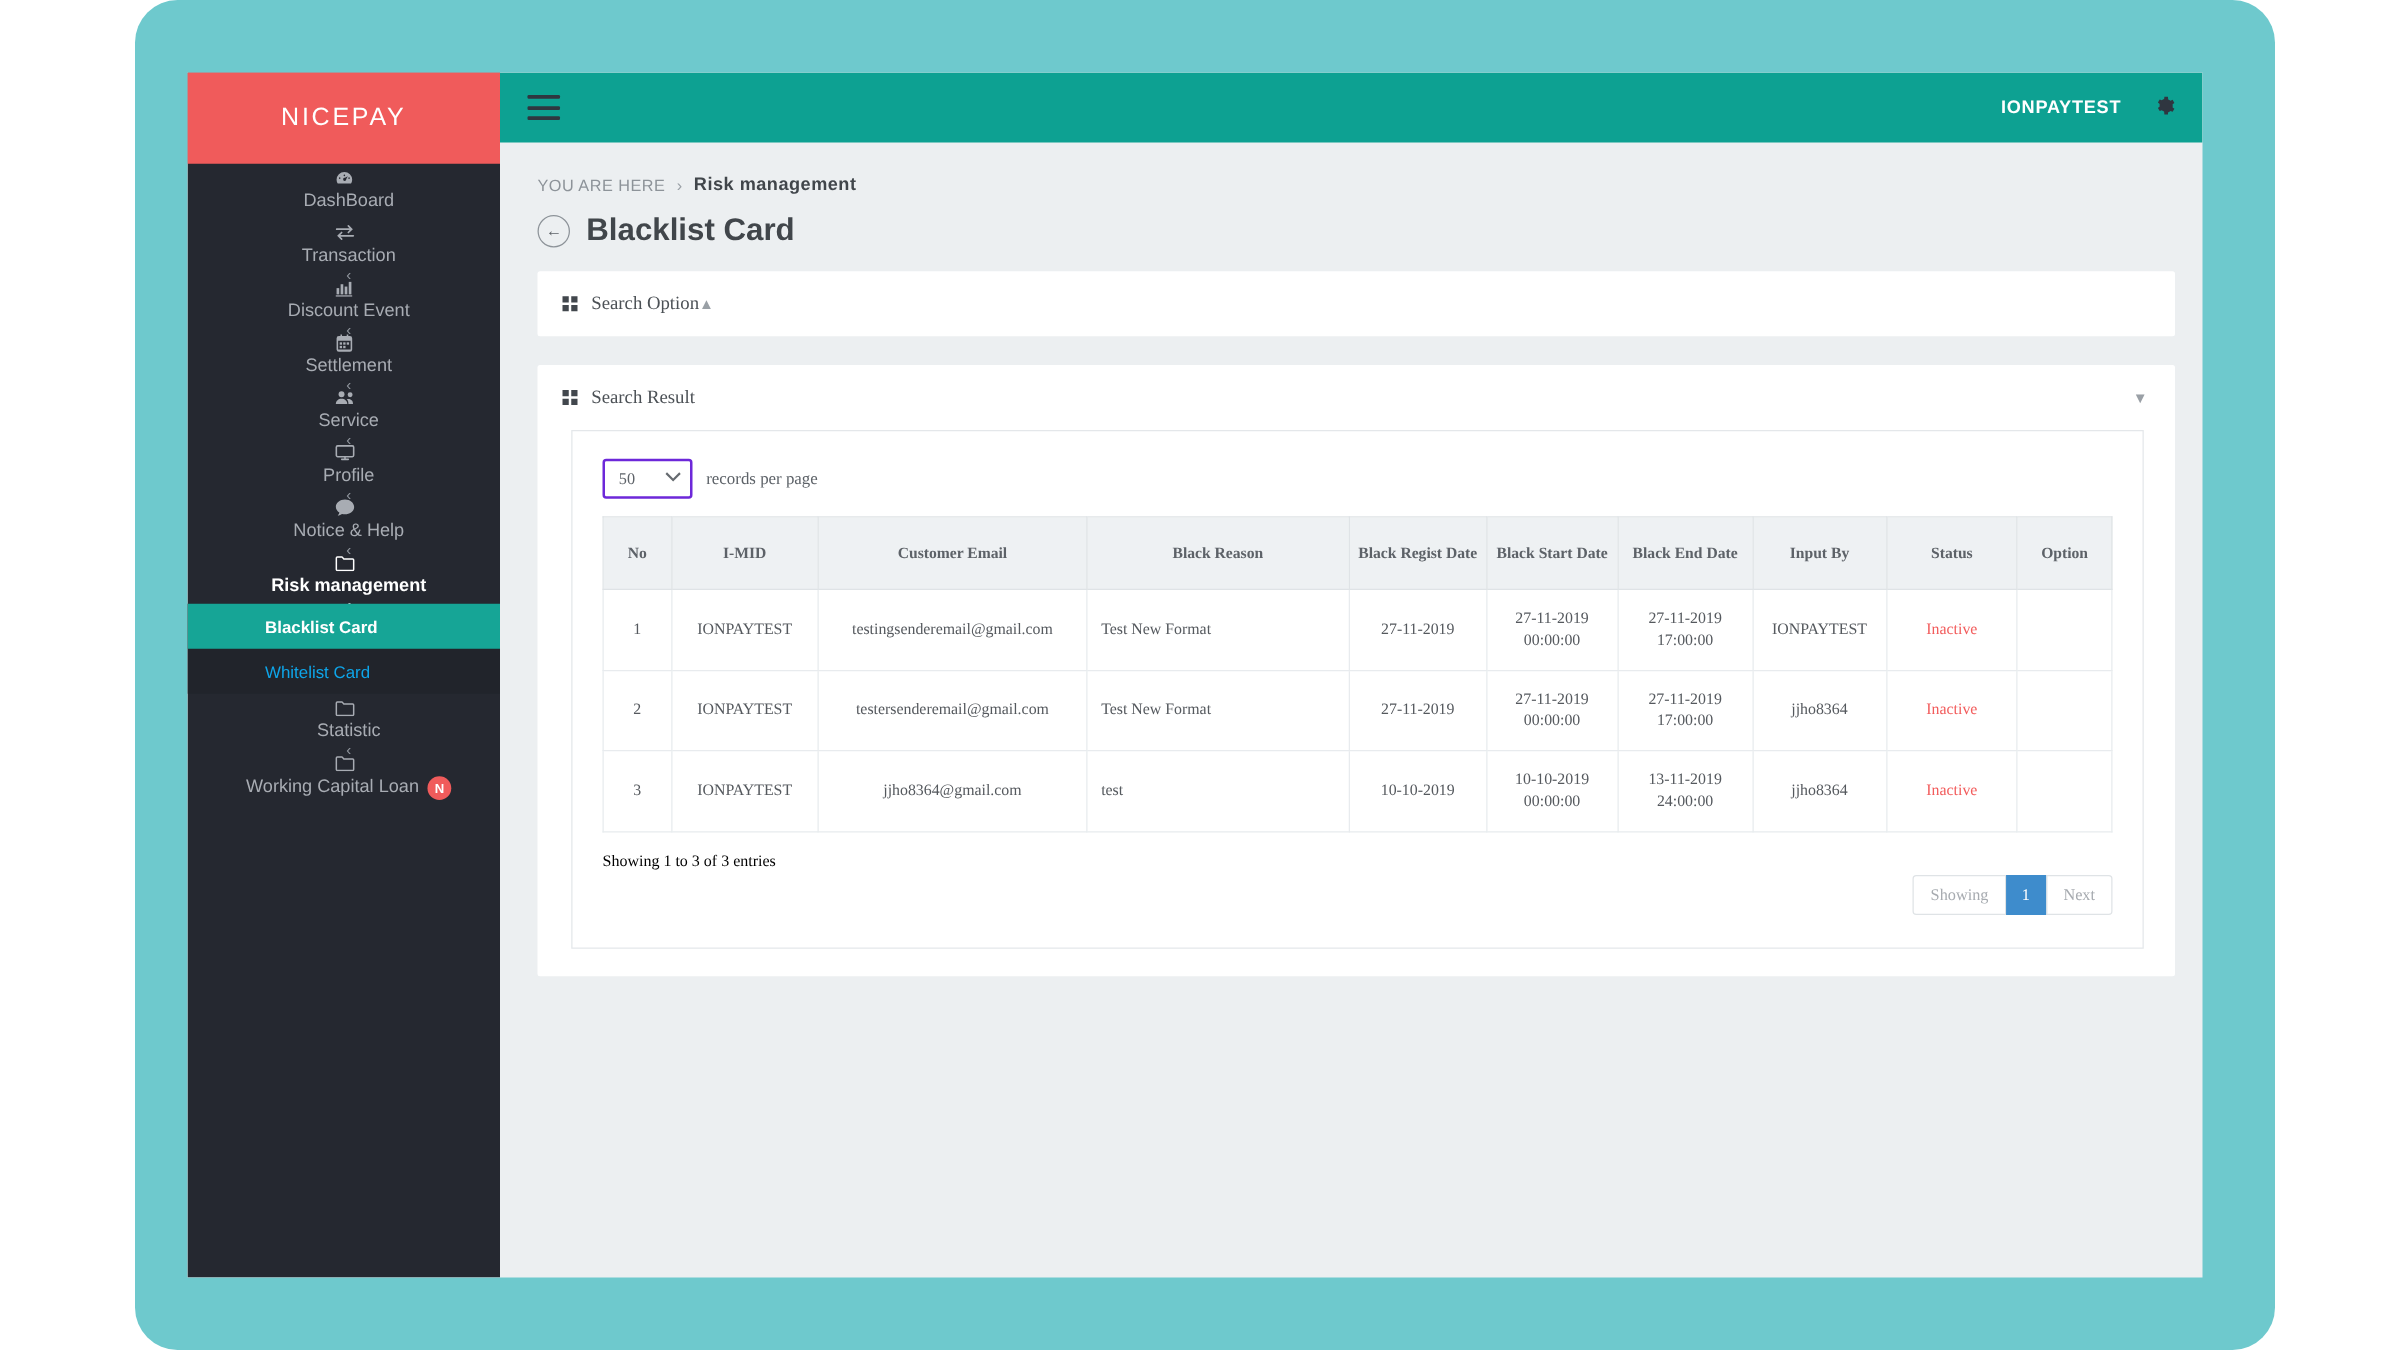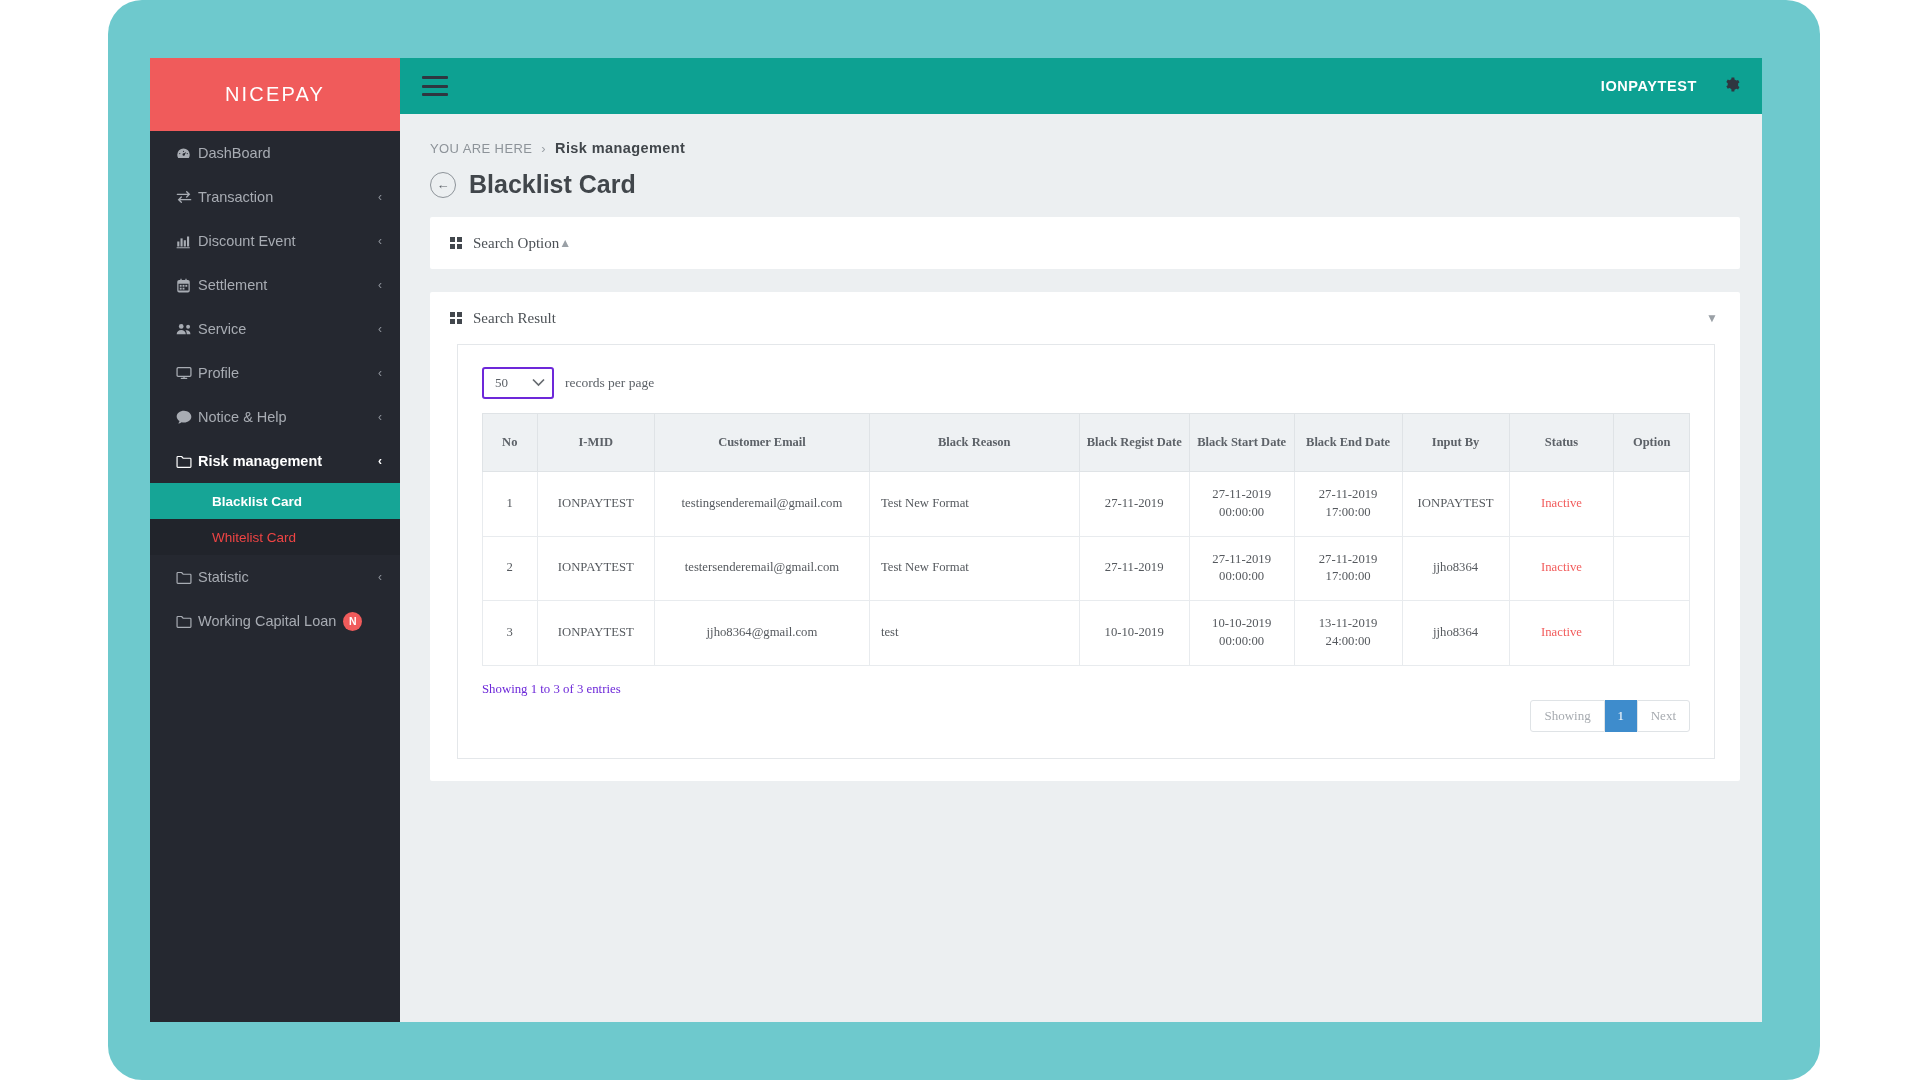--- a/index.html
+++ b/index.html
@@ -47,20 +47,21 @@
     font-weight: 400;
   }
   .nav-item {
     display: flex;
     align-items: center;
     height: 44px;
     padding: 0 18px 0 26px;
     color: #a8acb3;
     font-size: 14.5px;
     cursor: pointer;
+    flex-direction: column;
   }
   .nav-item .ico {
     width: 22px;
     flex: 0 0 22px;
     display: flex;
     align-items: center;
     color: #a8acb3;
     font-size: 14px;
   }
   .nav-item .lbl { flex: 1 1 auto; white-space: nowrap; }
@@ -69,21 +70,21 @@
   .nav-item.active-parent .ico { color: #ffffff; }
   .nav-item.active-parent .caret { color: #ffffff; }
 
   .subnav { background: #21242b; }
   .sub-item {
     height: 36px;
     display: flex;
     align-items: center;
     padding-left: 62px;
     font-size: 13.5px;
-    color: #ef4444;
+    color: #0ea5e9;
     cursor: pointer;
   }
   .sub-item.selected {
     background: #16a596;
     color: #ffffff;
     font-weight: bold;
   }
   .badge-n {
     display: inline-flex;
     align-items: center;
@@ -225,21 +226,21 @@
     line-height: 1.4;
     overflow: hidden;
     text-overflow: ellipsis;
     white-space: nowrap;
   }
   tbody td.left { text-align: left; padding-left: 11px; }
   tbody td.status { color: #f25c5c; }
   tbody td .l2 { display: block; white-space: nowrap; }
 
   .footrow { display: flex; align-items: flex-start; margin-top: 16px; }
-  .showing { font-size: 12.8px; color: #6d28d9; }
+  .showing { font-size: 12.8px; color: #000000; }
   .pager { margin-left: auto; display: flex; align-items: center; margin-top: 18px; }
   .pg {
     border: 1px solid #dfe3e6;
     background: #fff;
     color: #a7abb0;
     font-size: 13px;
     padding: 0 13px;
     height: 32px;
     display: flex; align-items: center; justify-content: center;
     cursor: pointer;

